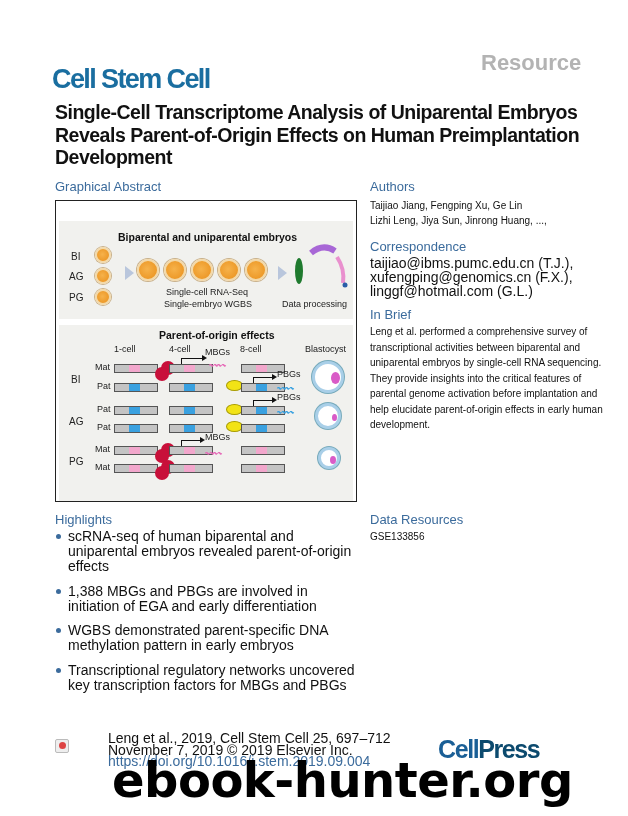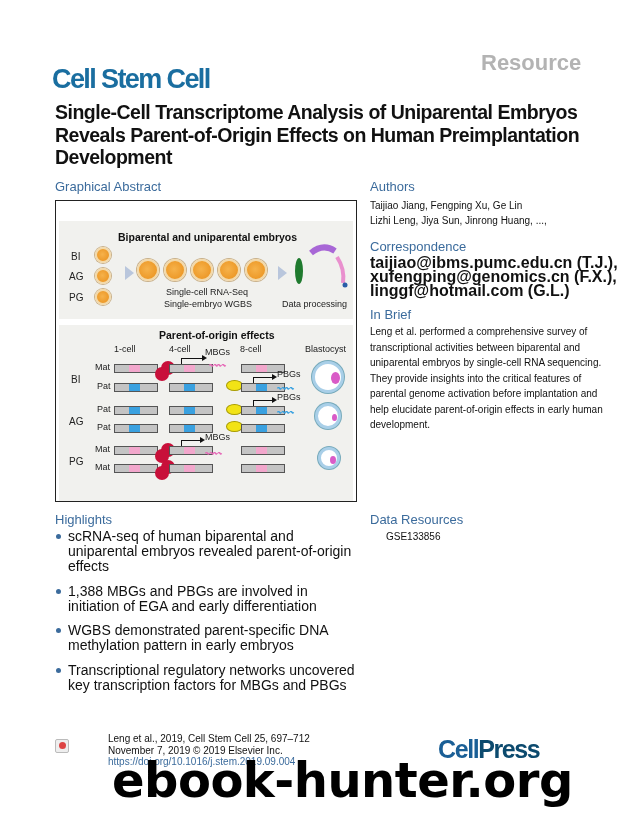--- a/index.html
+++ b/index.html
@@ -27,32 +27,32 @@
   .redprot { position: absolute; width: 14px; height: 14px; border-radius: 50%; background: #c8103a; box-shadow: 6px -6px 0 0 #c8103a; }
   .yel { position: absolute; width: 17px; height: 11px; border-radius: 50%; background: #f2e316; border: 1px solid #a99c00; }
   .arrow-line { position: absolute; border-top: 1px solid #111; border-left: 1px solid #111; }
   .arrow-head { position: absolute; width: 0; height: 0; border-top: 3px solid transparent; border-bottom: 3px solid transparent; border-left: 5px solid #111; }
   .wave { position: absolute; font-size: 9px; letter-spacing: -1px; }
   .blast { position: absolute; border-radius: 50%; border: 3px solid #a9cfe8; background: #fff; box-shadow: 0 0 0 1px #7ab; }
   .icm { position: absolute; border-radius: 50%; background: #d95bc7; }
   .authors-h { left: 370px; top: 179px; }
   .authors { left: 370px; top: 198px; font-size: 10px; line-height: 15px; width: 250px; }
   .corr-h { left: 370px; top: 239px; }
-  .corr { left: 370px; top: 256px; font-size: 16px; line-height: 14px; font-weight: bold; }
+  .corr { left: 370px; top: 256px; font-size: 14px; line-height: 14px; }
   .brief-h { left: 370px; top: 307px; }
   .brief { left: 370px; top: 324px; font-size: 10px; line-height: 15.5px; width: 235px; }
   .hl-h { left: 55px; top: 512px; }
   .hl-list { left: 55px; top: 529px; width: 300px; list-style: none; }
   .hl-list li { position: relative; padding-left: 13px; font-size: 14px; line-height: 15px; margin-bottom: 9.5px; }
   .hl-list li .dot { position: absolute; left: 1px; top: 5px; width: 5px; height: 5px; border-radius: 50%; background: #3b6b9c; }
   .dr-h { left: 370px; top: 512px; }
-  .dr { left: 370px; top: 531px; font-size: 10px; margin-left: 16px; }
+  .dr { left: 370px; top: 531px; font-size: 10px; }
   .crossmark { left: 55px; top: 739px; width: 14px; height: 14px; border: 1px solid #bbb; background: #eee; border-radius: 2px; }
   .crossmark .in { position: absolute; left: 3px; top: 2px; width: 7px; height: 7px; border-radius: 50%; background: #d44; }
-  .cite { left: 108px; top: 733px; font-size: 10px; line-height: 11.5px; color: #111; }
+  .cite { left: 108px; top: 733px; font-size: 14px; line-height: 11.5px; color: #111; }
   .doi { color: #3b6b9c; }
   .cellpress { left: 438px; top: 735px; font-size: 25px; font-weight: bold; letter-spacing: -1.4px; }
   .cp-cell { color: #1a5f96; }
   .cp-press { color: #0c4a6e; }
   .watermark { left: 112px; top: 752px; font-family: "DejaVu Sans", sans-serif; font-weight: bold; font-size: 48px; letter-spacing: -0.5px; color: #000; white-space: nowrap; }
 </style>
 </head>
 <body>
 
 <div class="abs resource">Resource</div>

